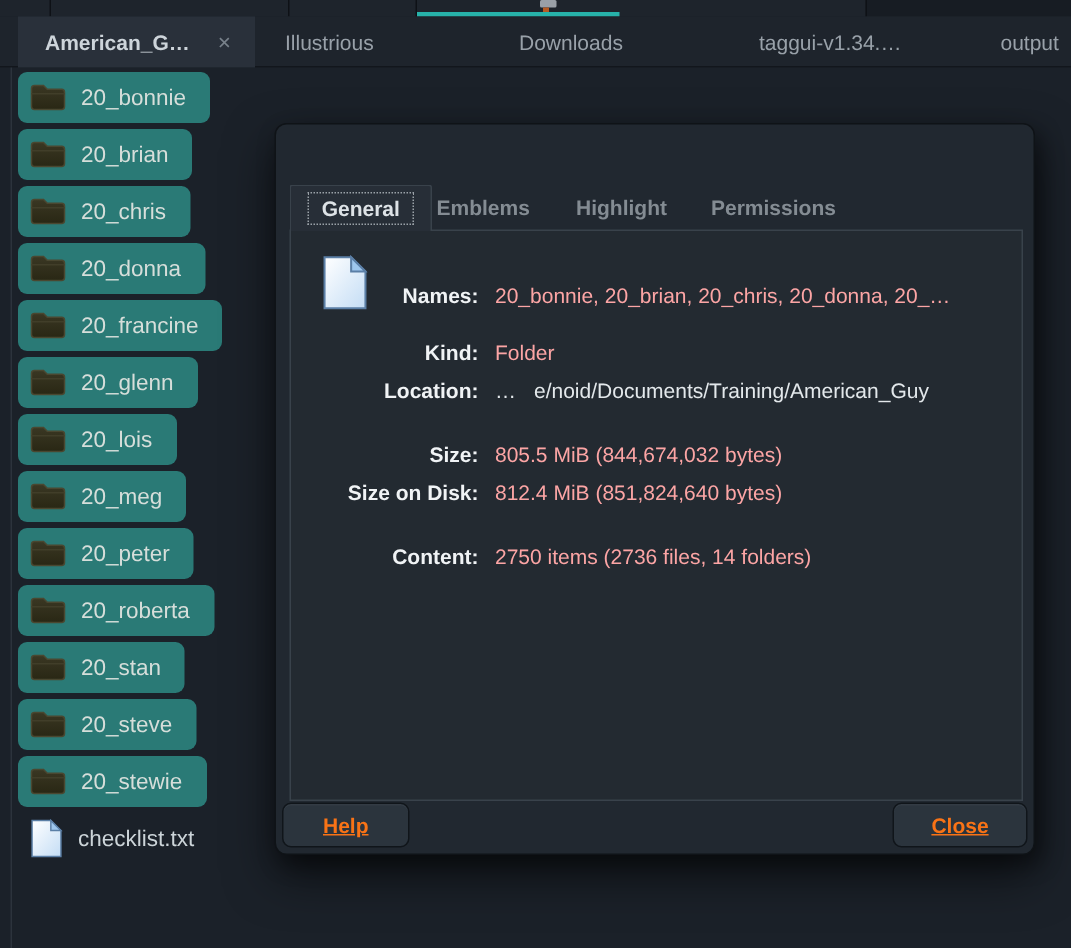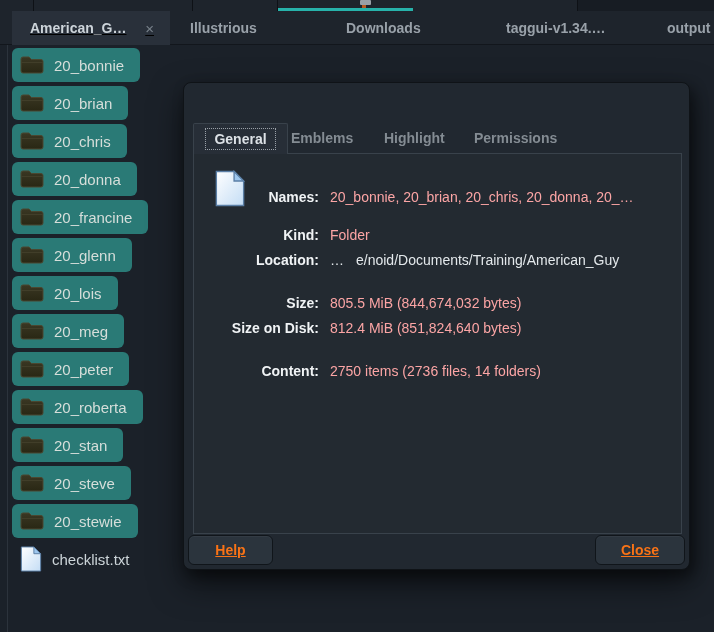--- a/index.html
+++ b/index.html
@@ -13,24 +13,24 @@
   .top-strip{position:absolute;left:0;top:0;width:714px;height:11px;background:#171c23;}
   .strip-seg{position:absolute;top:0;height:11px;background:#1e242c;}
   .strip-sep{position:absolute;top:0;width:1px;height:11px;background:#0e1116;}
   .strip-underline{position:absolute;top:8px;height:3px;background:#27b2aa;}
   .mini-icon{position:absolute;top:0;width:13px;height:8px;}
   .mini-icon .head{position:absolute;left:1px;top:0;width:11px;height:5px;background:#9aa0a7;border-radius:1px;}
   .mini-icon .pin{position:absolute;left:3px;top:5px;width:4px;height:3px;background:#b65a22;}
 
   
   .tabbar{position:absolute;left:0;top:11px;width:714px;height:34px;background:#1e242c;border-bottom:1px solid #12161c;box-sizing:border-box;}
-  .tab-active{position:absolute;left:12px;top:0;width:158px;height:34px;background:#29303a;display:flex;align-items:center;box-sizing:border-box;padding:0 12px 0 18px;text-decoration:underline;}
+  .tab-active{position:absolute;left:12px;top:0;width:158px;height:34px;background:#29303a;display:flex;align-items:center;box-sizing:border-box;padding:0 12px 0 18px;}
   .tab-active .lbl{color:#cdd4da;font-size:14px;font-weight:600;flex:1;white-space:nowrap;overflow:hidden;}
   .tab-active .x{color:#78818a;font-size:15px;line-height:1;padding:2px 4px;cursor:default;}
-  .tab-plain{position:absolute;top:0;height:34px;line-height:34px;color:#99a1a9;font-size:14px;font-weight:700;white-space:nowrap;}
+  .tab-plain{position:absolute;top:0;height:34px;line-height:34px;color:#99a1a9;font-size:14px;font-weight:400;white-space:nowrap;}
 
   
   .pane-line{position:absolute;left:7px;top:45px;width:1px;height:587px;background:#3a434c;opacity:.55;}
   .filelist{position:absolute;left:12px;top:48px;}
   .fitem{display:flex;align-items:center;height:34px;margin-bottom:4px;width:max-content;
          background:#2a7a76;border-radius:6px;padding:0 16px 0 8px;}
   .fitem .ficon{width:24px;height:20px;margin-right:10px;display:inline-flex;}
   .fitem .flabel{color:#d6deda;font-size:15px;white-space:nowrap;}
   .fileplain{display:flex;align-items:center;height:34px;margin-bottom:4px;padding:0 16px 0 8px;width:max-content;}
   .fileplain .ficon{width:22px;height:26px;margin-right:10px;display:inline-flex;}

